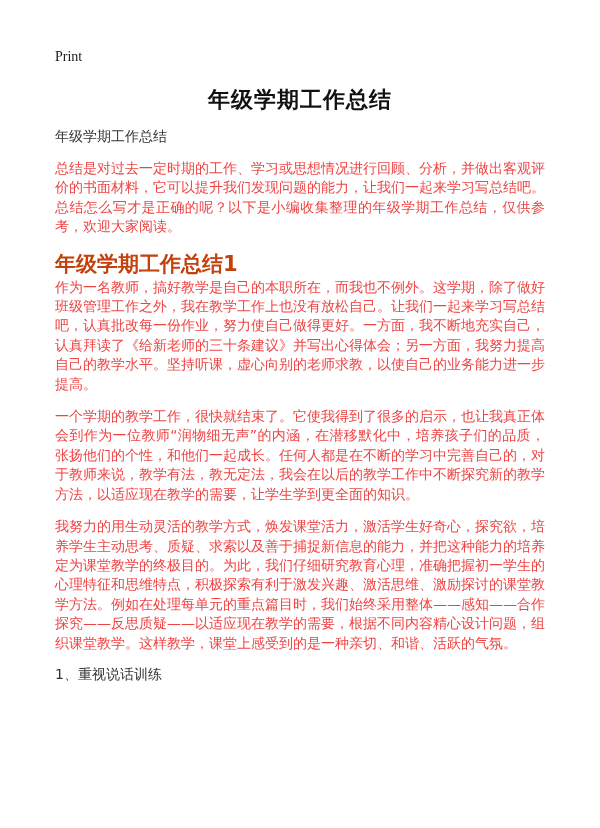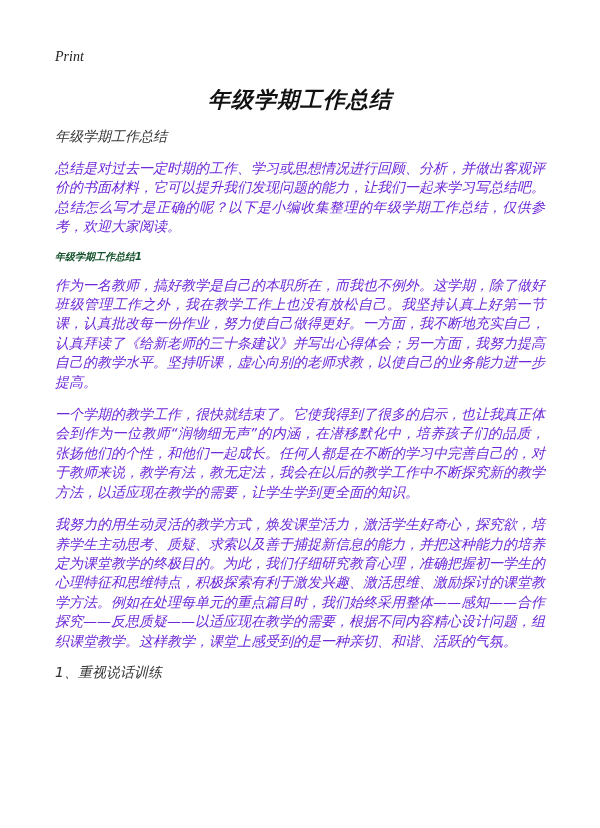--- a/index.html
+++ b/index.html
@@ -10,21 +10,20 @@
   .page {
     position: relative;
     width: 600px;
     height: 828px;
     background: #ffffff;
     overflow: hidden;
     box-sizing: border-box;
     padding: 46px 55px 0 55px;
     font-family: "DejaVu Sans", sans-serif;
     color: #333333;
-    font-style: italic;
   }
   .print-link {
     display: inline-block;
     font-family: "Liberation Serif", serif;
     font-size: 14px;
     color: #1a1a1a;
     text-decoration: none;
     cursor: pointer;
     margin: 0;
   }
@@ -39,28 +38,28 @@
   .doc-subtitle {
     font-size: 14px;
     color: #333333;
     margin: 0 0 13px 0;
   }
   .para {
     font-size: 14px;
     line-height: 19.4px;
     text-align: justify;
     text-justify: inter-ideograph;
-    color: #6d28d9;
+    color: #ef4444;
     margin: 0 0 13px 0;
   }
   .section-heading {
-    font-size: 10px;
+    font-size: 21px;
     font-weight: bold;
-    color: #14532d;
-    margin: 0 0 12px 0;
+    color: #c2410c;
+    margin: 0 0 0 0;
   }
   .list-heading {
     font-size: 14px;
     color: #333333;
     margin: 10px 0 0 0;
   }
 </style>
 </head>
 <body>
 
@@ -69,21 +68,21 @@
   <a class="print-link">Print</a>
 
   <h1 class="doc-title">年级学期工作总结</h1>
 
   <p class="doc-subtitle">年级学期工作总结</p>
 
   <p class="para">总结是对过去一定时期的工作、学习或思想情况进行回顾、分析，并做出客观评价的书面材料，它可以提升我们发现问题的能力，让我们一起来学习写总结吧。总结怎么写才是正确的呢？以下是小编收集整理的年级学期工作总结，仅供参考，欢迎大家阅读。</p>
 
   <h2 class="section-heading">年级学期工作总结1</h2>
 
-  <p class="para">作为一名教师，搞好教学是自己的本职所在，而我也不例外。这学期，除了做好班级管理工作之外，我在教学工作上也没有放松自己。我坚持认真上好第一节课，认真批改每一份作业，努力使自己做得更好。一方面，我不断地充实自己，认真拜读了《给新老师的三十条建议》并写出心得体会；另一方面，我努力提高自己的教学水平。坚持听课，虚心向别的老师求教，以使自己的业务能力进一步提高。</p>
+  <p class="para">作为一名教师，搞好教学是自己的本职所在，而我也不例外。这学期，除了做好班级管理工作之外，我在教学工作上也没有放松自己。让我们一起来学习写总结吧，认真批改每一份作业，努力使自己做得更好。一方面，我不断地充实自己，认真拜读了《给新老师的三十条建议》并写出心得体会；另一方面，我努力提高自己的教学水平。坚持听课，虚心向别的老师求教，以使自己的业务能力进一步提高。</p>
 
   <p class="para">一个学期的教学工作，很快就结束了。它使我得到了很多的启示，也让我真正体会到作为一位教师“润物细无声”的内涵，在潜移默化中，培养孩子们的品质，张扬他们的个性，和他们一起成长。任何人都是在不断的学习中完善自己的，对于教师来说，教学有法，教无定法，我会在以后的教学工作中不断探究新的教学方法，以适应现在教学的需要，让学生学到更全面的知识。</p>
 
   <p class="para">我努力的用生动灵活的教学方式，焕发课堂活力，激活学生好奇心，探究欲，培养学生主动思考、质疑、求索以及善于捕捉新信息的能力，并把这种能力的培养定为课堂教学的终极目的。为此，我们仔细研究教育心理，准确把握初一学生的心理特征和思维特点，积极探索有利于激发兴趣、激活思维、激励探讨的课堂教学方法。例如在处理每单元的重点篇目时，我们始终采用整体——感知——合作探究——反思质疑——以适应现在教学的需要，根据不同内容精心设计问题，组织课堂教学。这样教学，课堂上感受到的是一种亲切、和谐、活跃的气氛。</p>
 
 
 
   <p class="list-heading">1、重视说话训练</p>
 
 </div>

